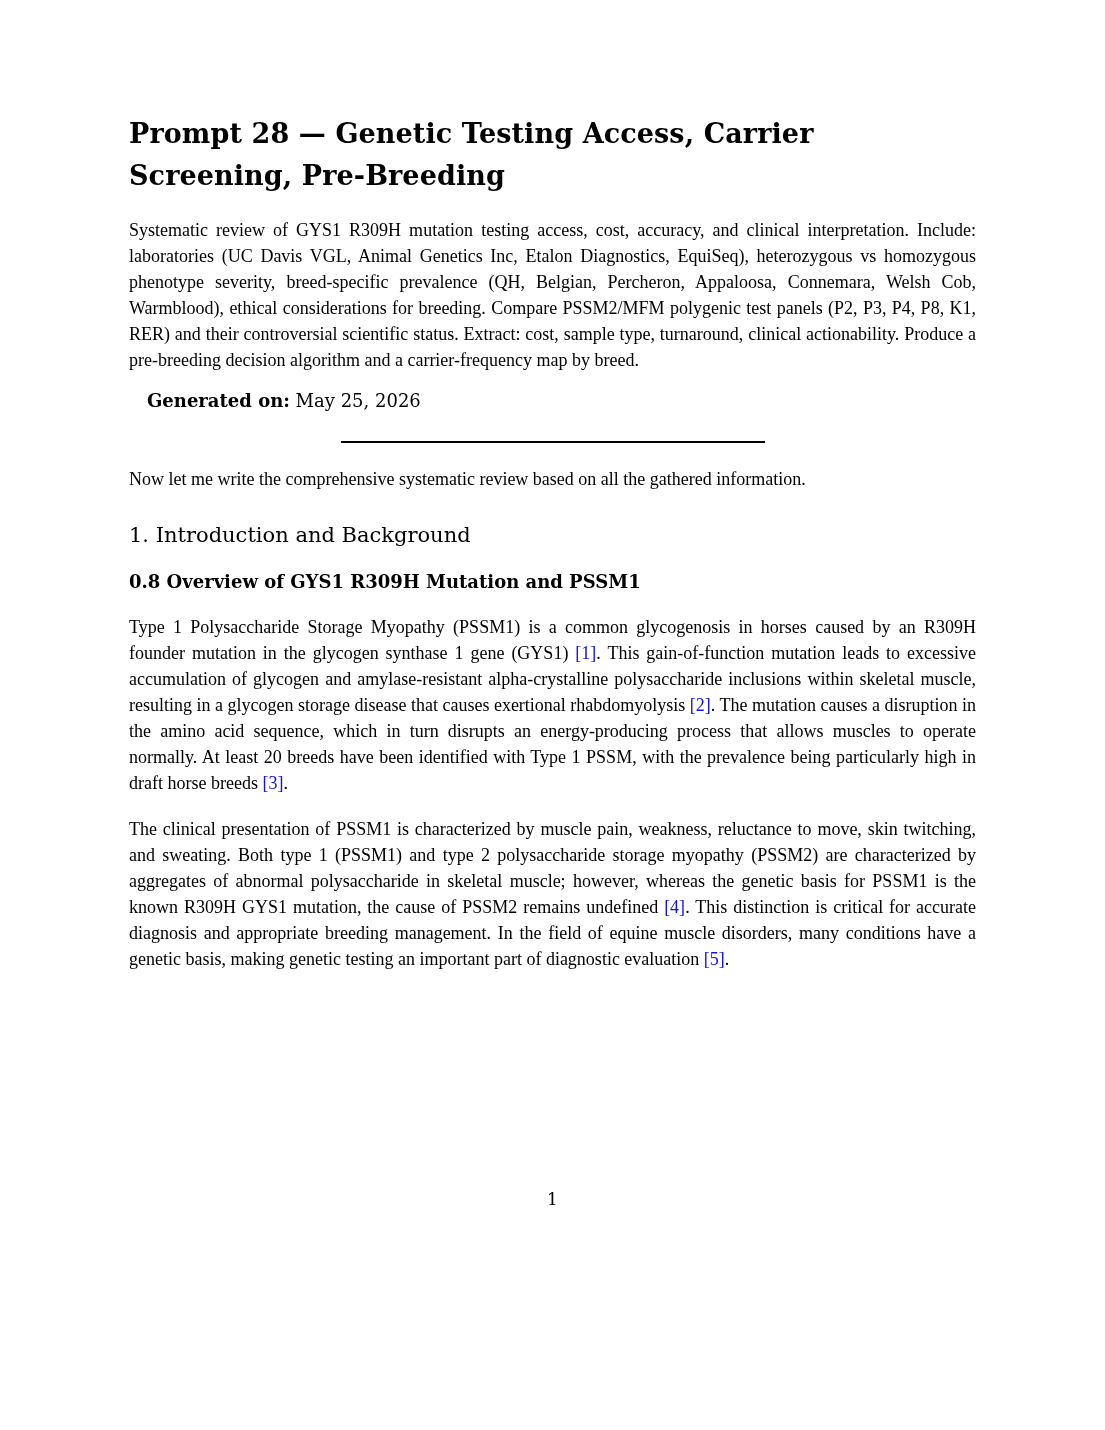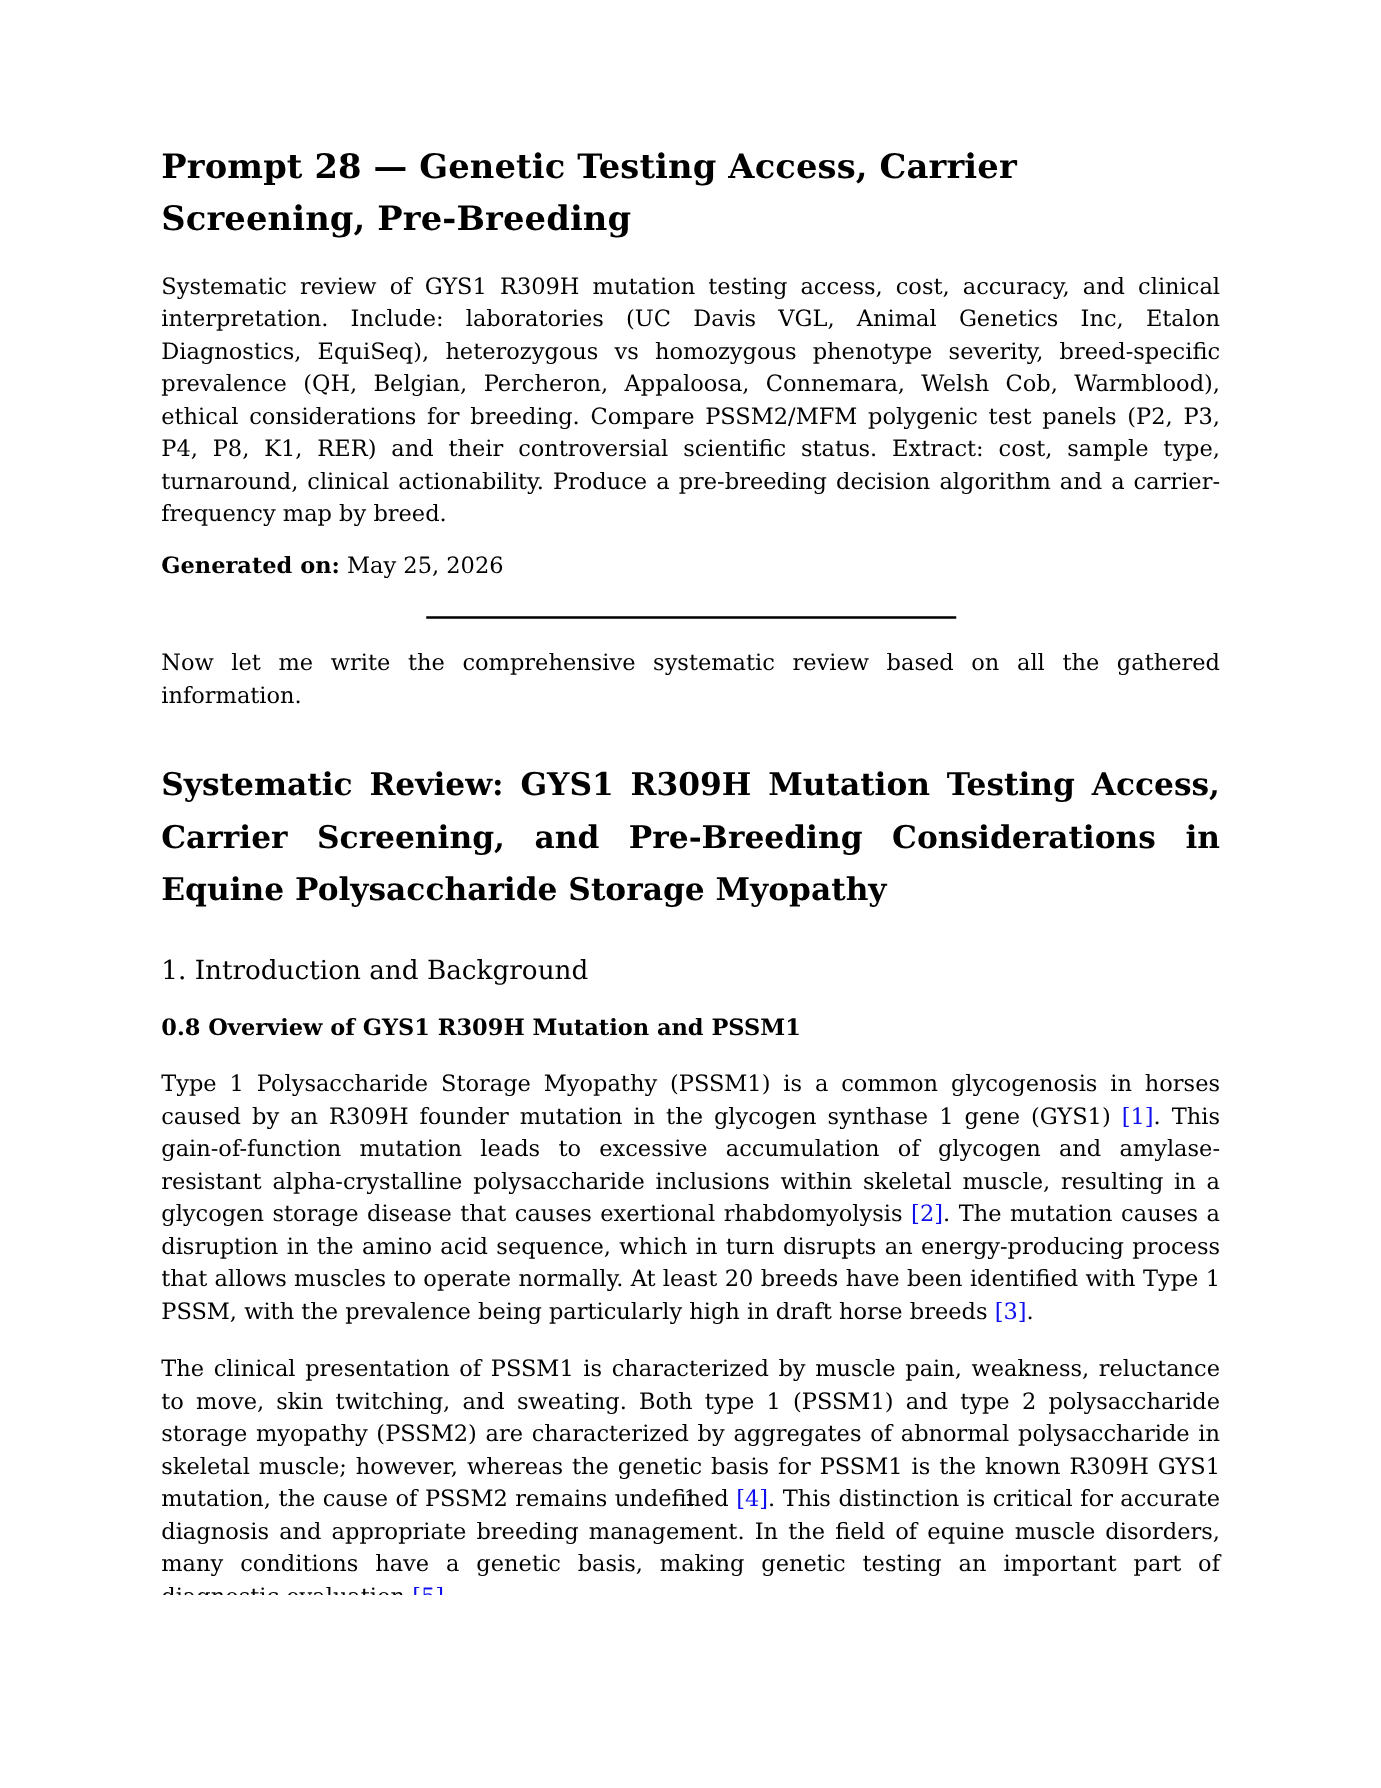--- a/index.html
+++ b/index.html
@@ -25,28 +25,30 @@
     line-height: 42px;
     letter-spacing: 0.1px;
     text-align: left;
   }
   p.body-text {
     margin: 20px 0 0 0;
     font-size: 18px;
     line-height: 26px;
     text-align: justify;
     hyphens: none;
+    font-family: Liberation Serif, serif;
   }
   p.generated-line {
     margin: 15px 0 0 0;
     font-size: 18px;
     line-height: 26px;
   }
   p.generated-line .gen-label {
     font-weight: bold;
+    margin-left: 18px;
   }
   .separator-rule {
     width: 424px;
     height: 2px;
     background: #000000;
     margin: 27px auto 23px auto;
   }
   h2.review-title {
     margin: 37px 0 0 0;
     font-size: 25px;
@@ -92,21 +94,20 @@
 
   <p class="generated-line">
     <span class="gen-label">Generated on:</span>
     <span>May 25, 2026</span>
   </p>
 
   <div class="separator-rule"></div>
 
   <p class="body-text">Now let me write the comprehensive systematic review based on all the gathered information.</p>
 
-  <h2 class="review-title">Systematic Review: GYS1 R309H Mutation Testing Access, Carrier Screening, and Pre-Breeding Considerations in Equine Polysaccharide Storage Myopathy</h2>
 
   <h3 class="section-heading">1. Introduction and Background</h3>
 
   <h4 class="subsection-heading">0.8 Overview of GYS1 R309H Mutation and PSSM1</h4>
 
   <p class="body-text">Type 1 Polysaccharide Storage Myopathy (PSSM1) is a common glycogenosis in horses caused by an R309H founder mutation in the glycogen synthase 1 gene (GYS1) <a class="cite">[1]</a>. This gain-of-function mutation leads to excessive accumulation of glycogen and amylase-resistant alpha-crystalline polysaccharide inclusions within skeletal muscle, resulting in a glycogen storage disease that causes exertional rhabdomyolysis <a class="cite">[2]</a>. The mutation causes a disruption in the amino acid sequence, which in turn disrupts an energy-producing process that allows muscles to operate normally. At least 20 breeds have been identified with Type 1 PSSM, with the prevalence being particularly high in draft horse breeds <a class="cite">[3]</a>.</p>
 
   <p class="body-text">The clinical presentation of PSSM1 is characterized by muscle pain, weakness, reluctance to move, skin twitching, and sweating. Both type 1 (PSSM1) and type 2 polysaccharide storage myopathy (PSSM2) are characterized by aggregates of abnormal polysaccharide in skeletal muscle; however, whereas the genetic basis for PSSM1 is the known R309H GYS1 mutation, the cause of PSSM2 remains undefined <a class="cite">[4]</a>. This distinction is critical for accurate diagnosis and appropriate breeding management. In the field of equine muscle disorders, many conditions have a genetic basis, making genetic testing an important part of diagnostic evaluation <a class="cite">[5]</a>.</p>
 
   <div class="page-number">1</div>

